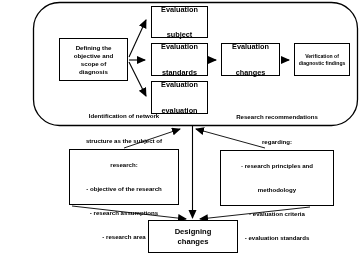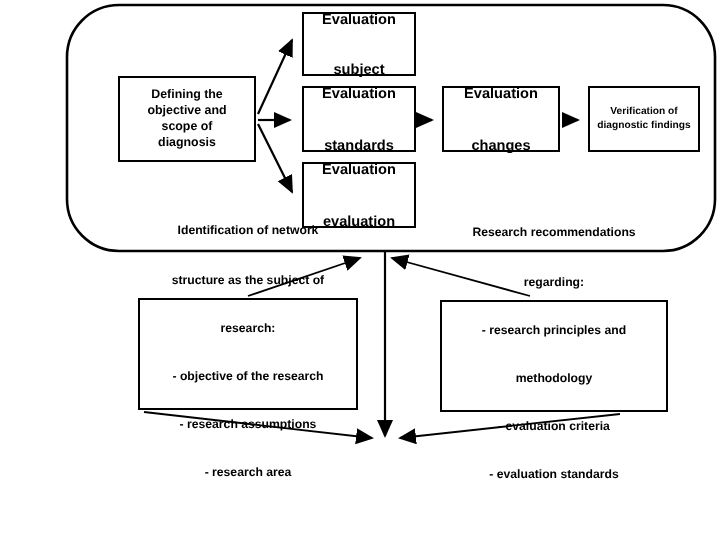--- a/index.html
+++ b/index.html
@@ -167,14 +167,18 @@
 
   <div class="node lefted" id="node-recommendations">
     <span class="line">Research recommendations</span>
     <span class="line">regarding:</span>
     <span class="line">- research principles and</span>
     <span class="line">methodology</span>
     <span class="line">- evaluation criteria</span>
     <span class="line">- evaluation standards</span>
   </div>
 
+  <div class="node centered" id="node-designing">
+    <span class="line">Designing</span>
+    <span class="line">changes</span>
+  </div>
 
 </div>
 
 </body></html>

